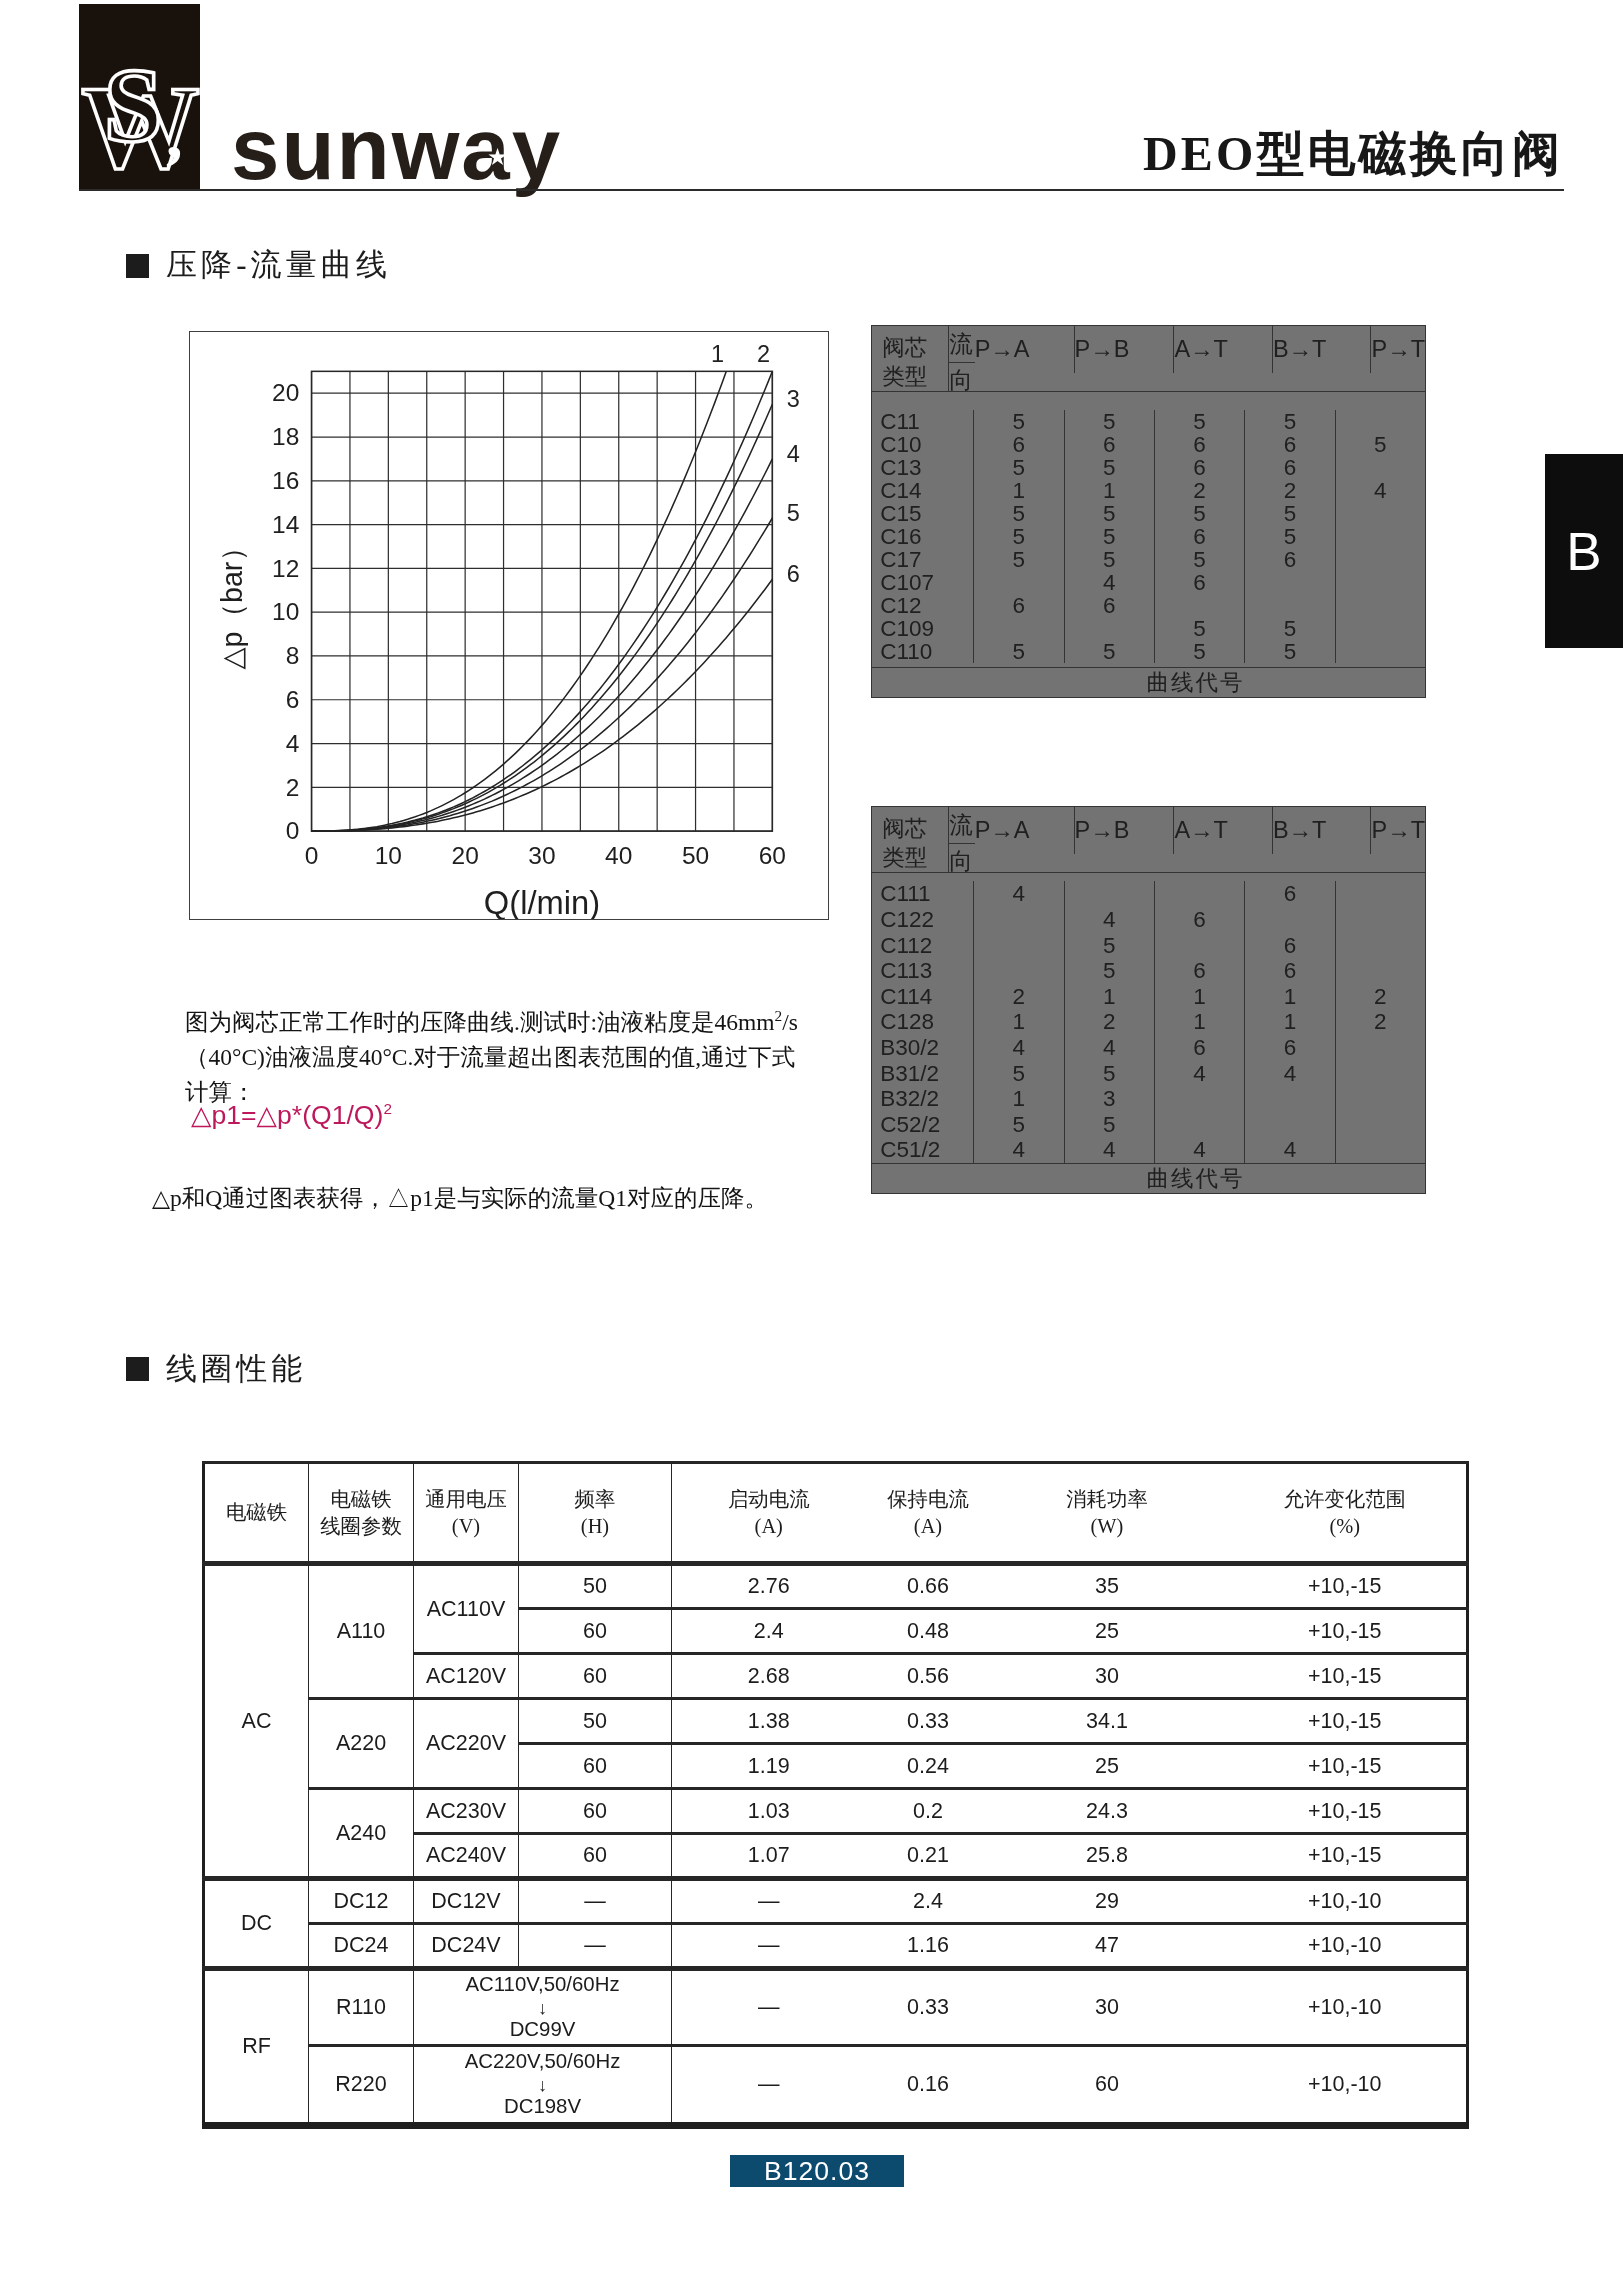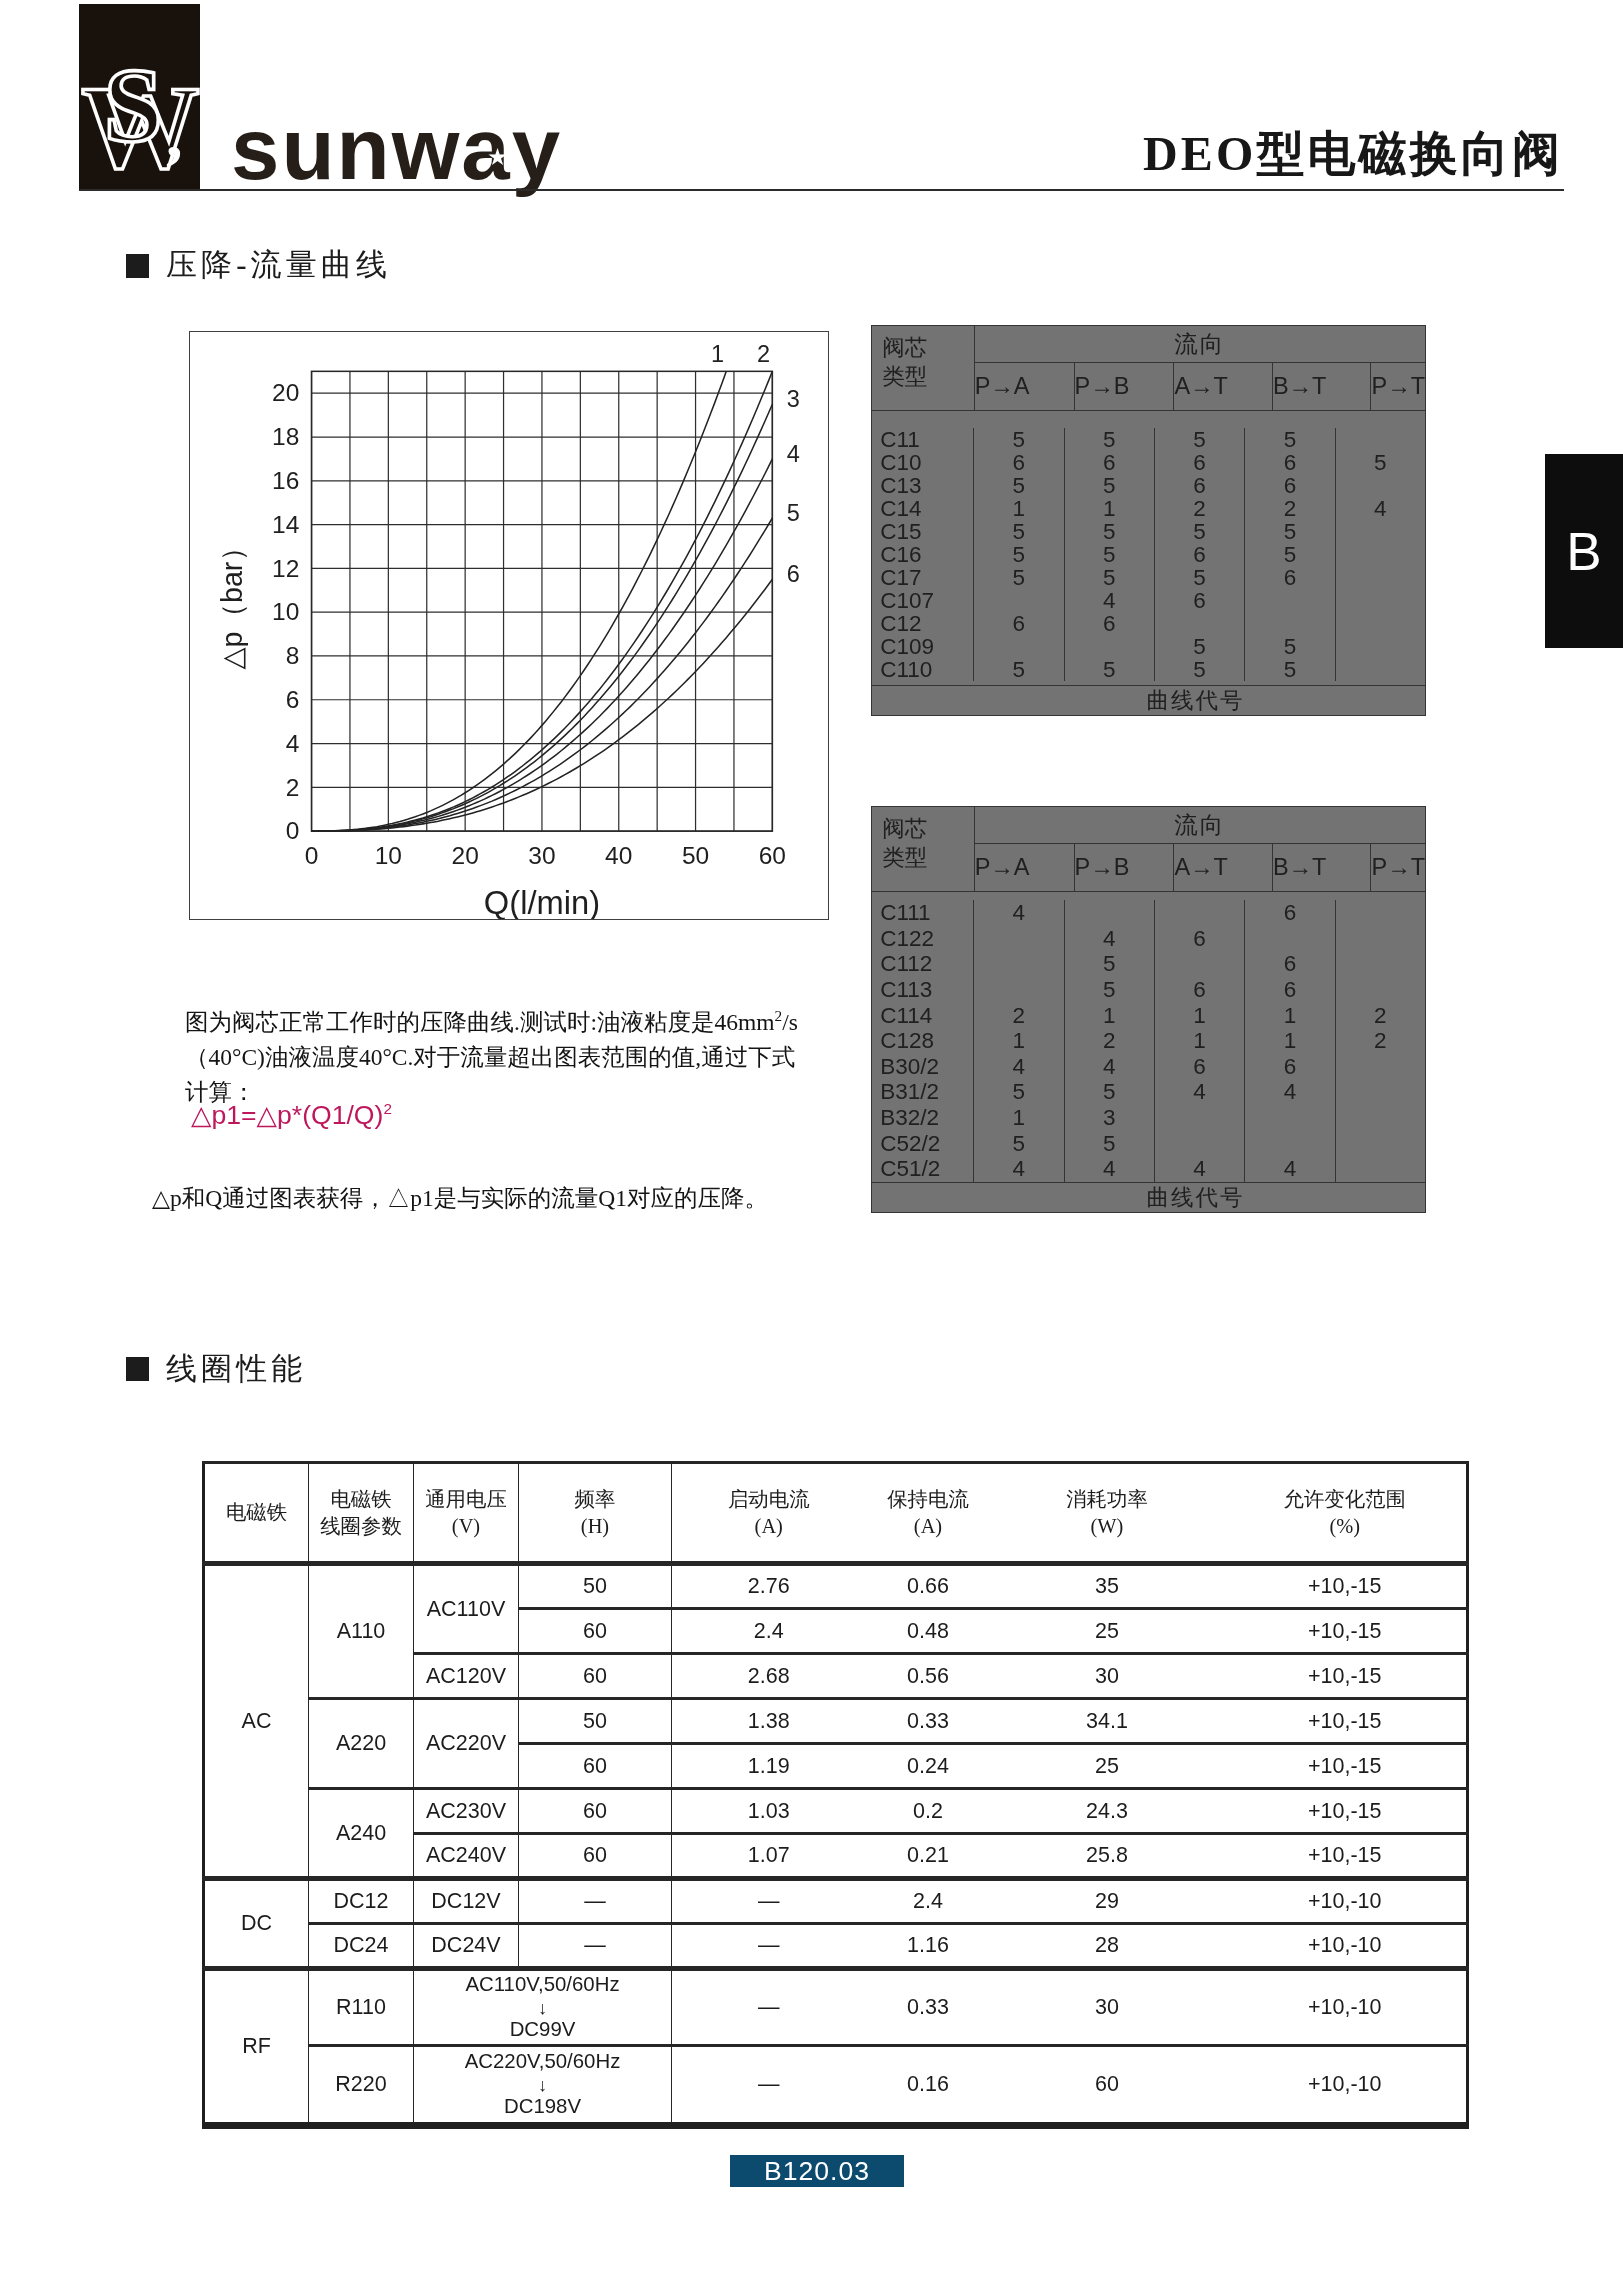--- a/index.html
+++ b/index.html
@@ -19,21 +19,21 @@
   .sec-bullet{width:22.5px;height:23.5px;background:#1c1c1c;}
   .sec-label{font-size:31px;color:#1d1d1d;letter-spacing:4.1px;}
 
   
   #chart-box{left:189px;top:331px;width:638px;height:587px;border:1.5px solid #3f3f3f;}
 
   
   .ftable{width:553px;border:1.5px solid #343434;background:#737373;font-size:22.5px;color:#202020;}
   .ft-head{display:flex;border-bottom:1.5px solid #343434;}
   .ft-typehead{width:93px;border-right:1.5px solid #343434;padding:7.2px 0 0 10.2px;font-size:22.5px;line-height:29px;}
-  .ft-flowwrap{flex:1;display:flex;flex-direction:column;}
+  .ft-flowwrap{flex:1;display:flex;flex-direction:row;}
   .ft-flowhead{height:36px;line-height:36px;border-bottom:1.5px solid #343434;text-align:center;font-size:23.5px;letter-spacing:2px;}
   .ft-dirs{display:flex;height:47px;}
   .ft-dir{flex:1;text-align:center;line-height:47px;font-size:23.5px;}
   .ft-dir + .ft-dir{border-left:1.5px solid #343434;margin-left:44px;}
   .ft-body{display:flex;}
   .ft-typecol{width:93px;border-right:1.5px solid #343434;padding-left:8.2px;}
   .ft-vcol{flex:1;text-align:center;}
   .ft-vcol + .ft-vcol{border-left:1.5px solid #343434;}
   .ft-line{height:23px;line-height:23px;white-space:nowrap;}
   #flow-table-2 .ft-line{height:25.6px;line-height:25.6px;}
@@ -495,21 +495,21 @@
         <td class="open gt">2.4</td>
         <td class="open gt">29</td>
         <td class="open gt">+10,-10</td>
       </tr>
       <tr style="height:45px">
         <td>DC24</td>
         <td>DC24V</td>
         <td>—</td>
         <td class="open">—</td>
         <td class="open">1.16</td>
-        <td class="open">28</td>
+        <td class="open">47</td>
         <td class="open">+10,-10</td>
       </tr>
       <tr style="height:77px">
         <td rowspan="2" class="gt">RF</td>
         <td class="gt">R110</td>
         <td colspan="2" class="gt">
           <div class="voltline">AC110V,50/60Hz</div>
           <div class="arrow">↓</div>
           <div class="voltline">DC99V</div>
         </td>

